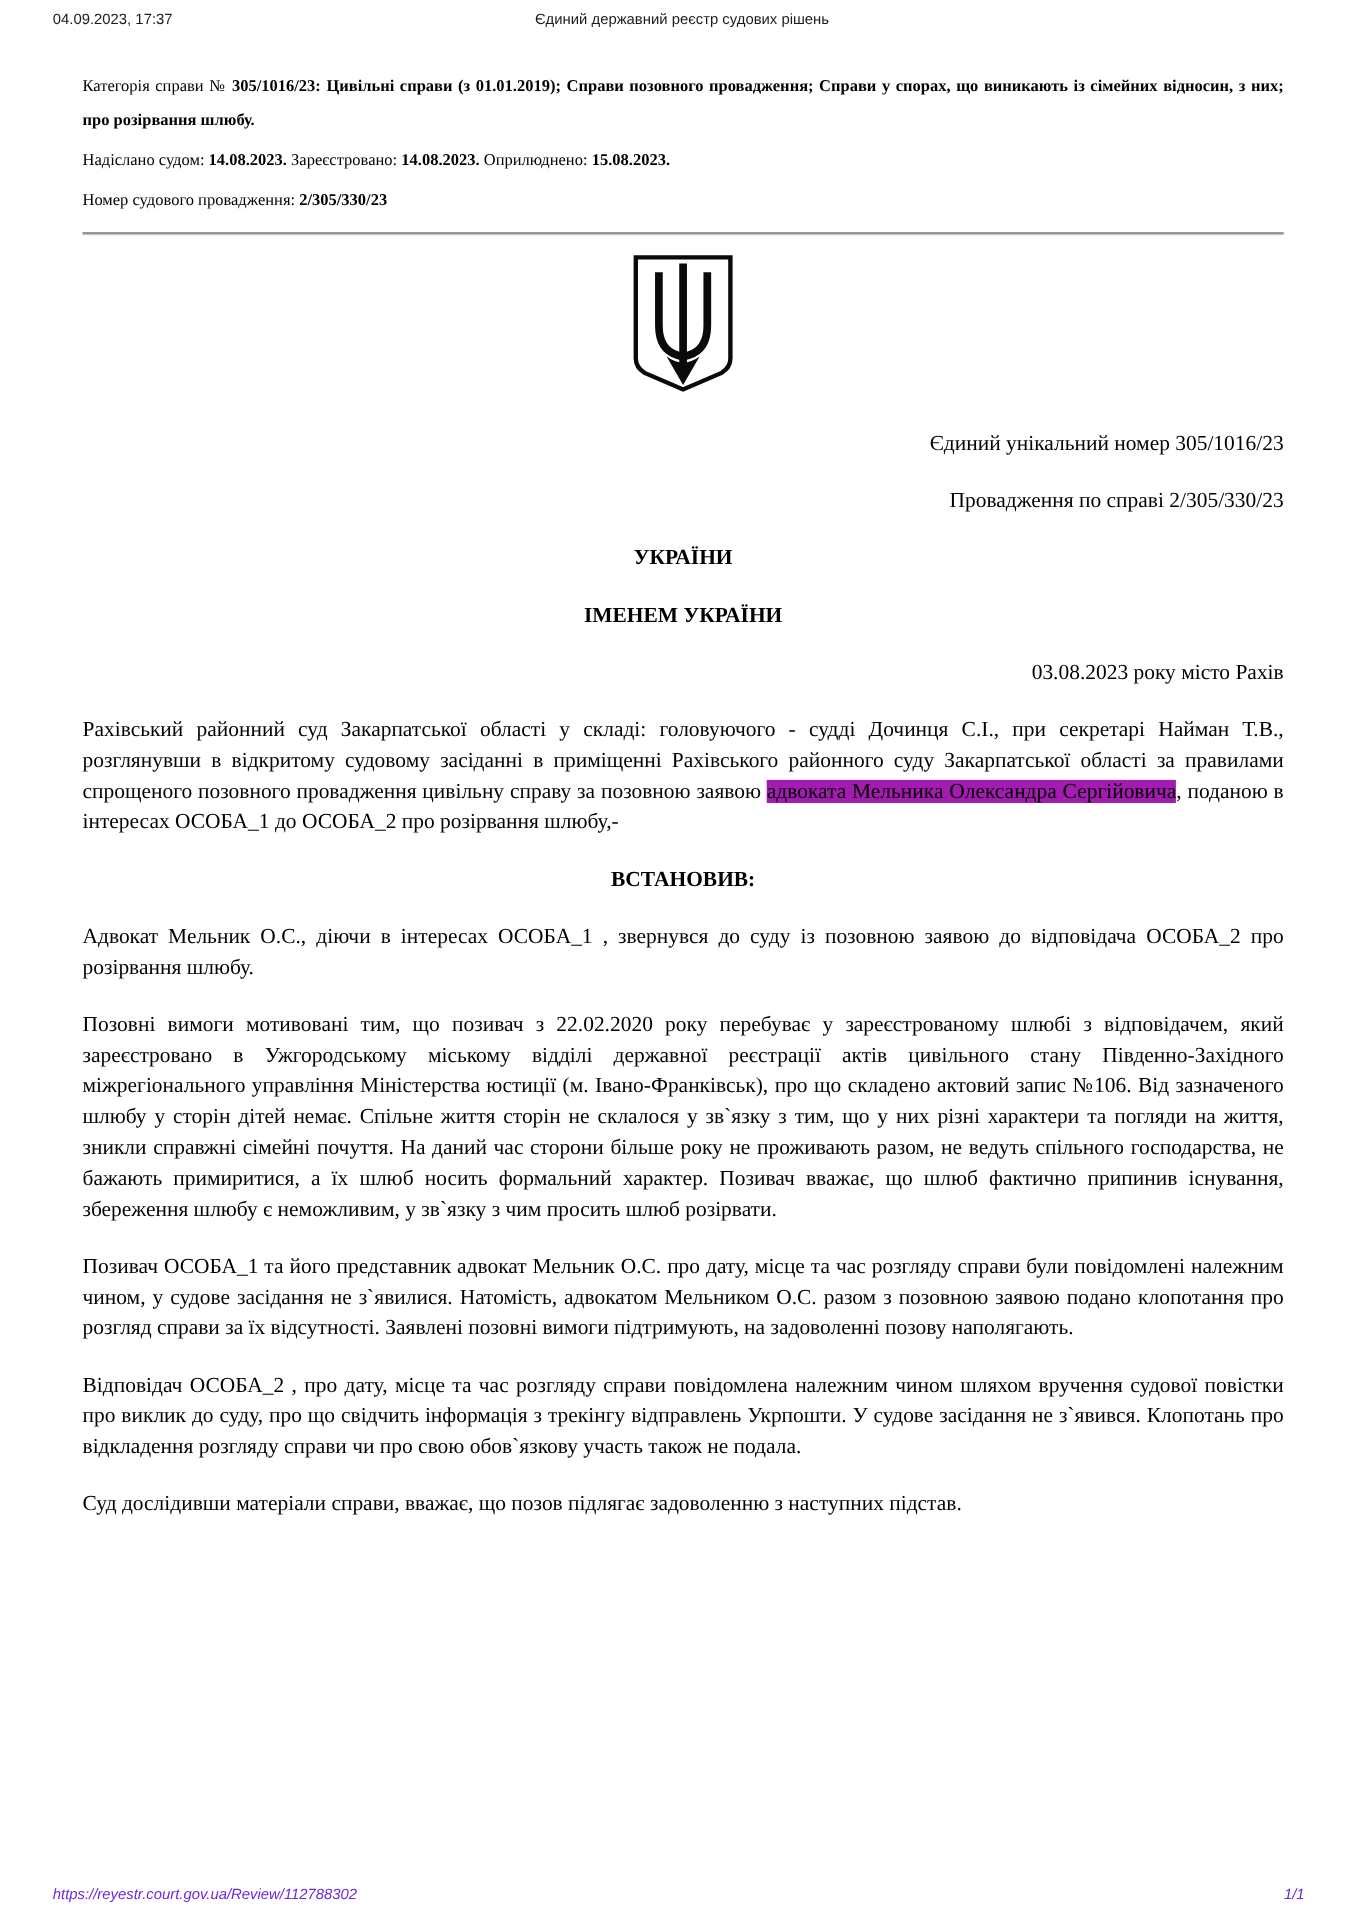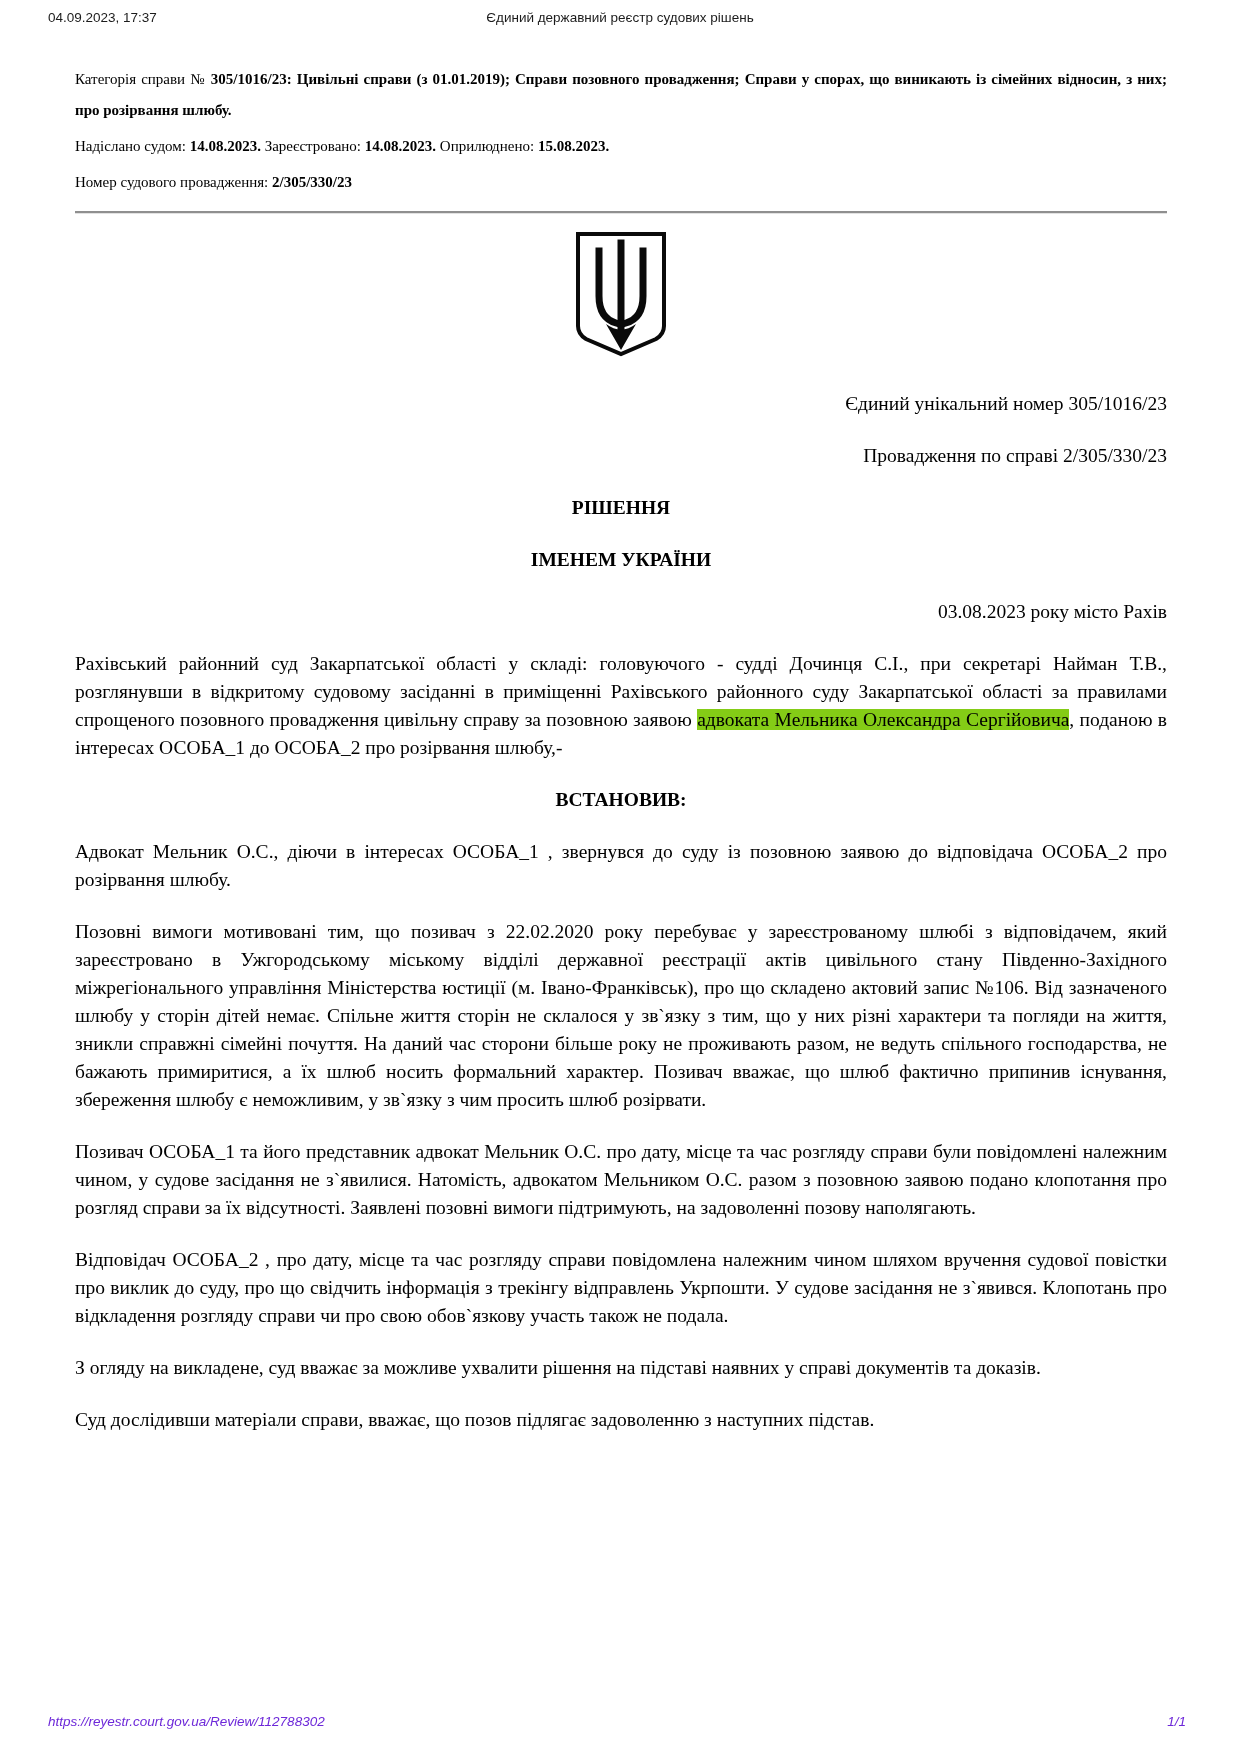--- a/index.html
+++ b/index.html
@@ -55,21 +55,21 @@
   p.para { margin: 0; }
 
   .meta-block .para {
     font-size: 15px;
     line-height: 31px;
     text-align: justify;
     margin-bottom: 5px;
   }
 
   .b  { font-weight: bold; }
-  .hl { background: #84cc16; }
+  .hl { background: #a21caf; }
 
   .rule {
     height: 2px;
     border: none;
     background: #8f8f8f;
     box-shadow: 0 1px 0 #e2e2e2;
     margin: 13px 0 0 0;
   }
 
   .emblem-wrap {
@@ -117,30 +117,29 @@
         <path d="M26 21 V66 Q26 88 43 93"></path>
         <path d="M70 21 V66 Q70 88 53 93"></path>
       </g>
       <path d="M33 94 Q48 105 63 94 L48 120 Z" fill="#0a0a0a"></path>
     </svg>
   </div>
 
   <div class="body-block" id="body-block">
       <p class="para left"><span>Єдиний унікальний номер 305/1016/23</span></p>
       <p class="para left"><span>Провадження по справі 2/305/330/23</span></p>
-      <p class="para center-bold"><span>РІШЕННЯ</span></p>
+      <p class="para center-bold"><span>УКРАЇНИ</span></p>
       <p class="para center-bold"><span>ІМЕНЕМ УКРАЇНИ</span></p>
       <p class="para left"><span>03.08.2023 року місто Рахів</span></p>
       <p class="para justify"><span>Рахівський районний суд Закарпатської області у складі: головуючого - судді Дочинця С.І., при секретарі Найман Т.В., розглянувши в відкритому судовому засіданні в приміщенні Рахівського районного суду Закарпатської області за правилами спрощеного позовного провадження цивільну справу за позовною заявою </span><span class="hl">адвоката Мельника Олександра Сергійовича</span><span>, поданою в інтересах ОСОБА_1 до ОСОБА_2 про розірвання шлюбу,-</span></p>
       <p class="para center-bold"><span>ВСТАНОВИВ:</span></p>
       <p class="para justify"><span>Адвокат Мельник О.С., діючи в інтересах ОСОБА_1 , звернувся до суду із позовною заявою до відповідача ОСОБА_2 про розірвання шлюбу.</span></p>
       <p class="para justify"><span>Позовні вимоги мотивовані тим, що позивач з 22.02.2020 року перебуває у зареєстрованому шлюбі з відповідачем, який зареєстровано в Ужгородському міському відділі державної реєстрації актів цивільного стану Південно-Західного міжрегіонального управління Міністерства юстиції (м. Івано-Франківськ), про що складено актовий запис №106. Від зазначеного шлюбу у сторін дітей немає. Спільне життя сторін не склалося у зв`язку з тим, що у них різні характери та погляди на життя, зникли справжні сімейні почуття. На даний час сторони більше року не проживають разом, не ведуть спільного господарства, не бажають примиритися, а їх шлюб носить формальний характер. Позивач вважає, що шлюб фактично припинив існування, збереження шлюбу є неможливим, у зв`язку з чим просить шлюб розірвати.</span></p>
       <p class="para justify"><span>Позивач ОСОБА_1 та його представник адвокат Мельник О.С. про дату, місце та час розгляду справи були повідомлені належним чином, у судове засідання не з`явилися. Натомість, адвокатом Мельником О.С. разом з позовною заявою подано клопотання про розгляд справи за їх відсутності. Заявлені позовні вимоги підтримують, на задоволенні позову наполягають.</span></p>
       <p class="para justify"><span>Відповідач ОСОБА_2 , про дату, місце та час розгляду справи повідомлена належним чином шляхом вручення судової повістки про виклик до суду, про що свідчить інформація з трекінгу відправлень Укрпошти. У судове засідання не з`явився. Клопотань про відкладення розгляду справи чи про свою обов`язкову участь також не подала.</span></p>
-      <p class="para justify"><span>З огляду на викладене, суд вважає за можливе ухвалити рішення на підставі наявних у справі документів та доказів.</span></p>
       <p class="para justify"><span>Суд дослідивши матеріали справи, вважає, що позов підлягає задоволенню з наступних підстав.</span></p>
     </div>
 
 </div>
 
 <div class="print-footer">
   <span>https://reyestr.court.gov.ua/Review/112788302</span>
   <span>1/1</span>
 </div>
 

